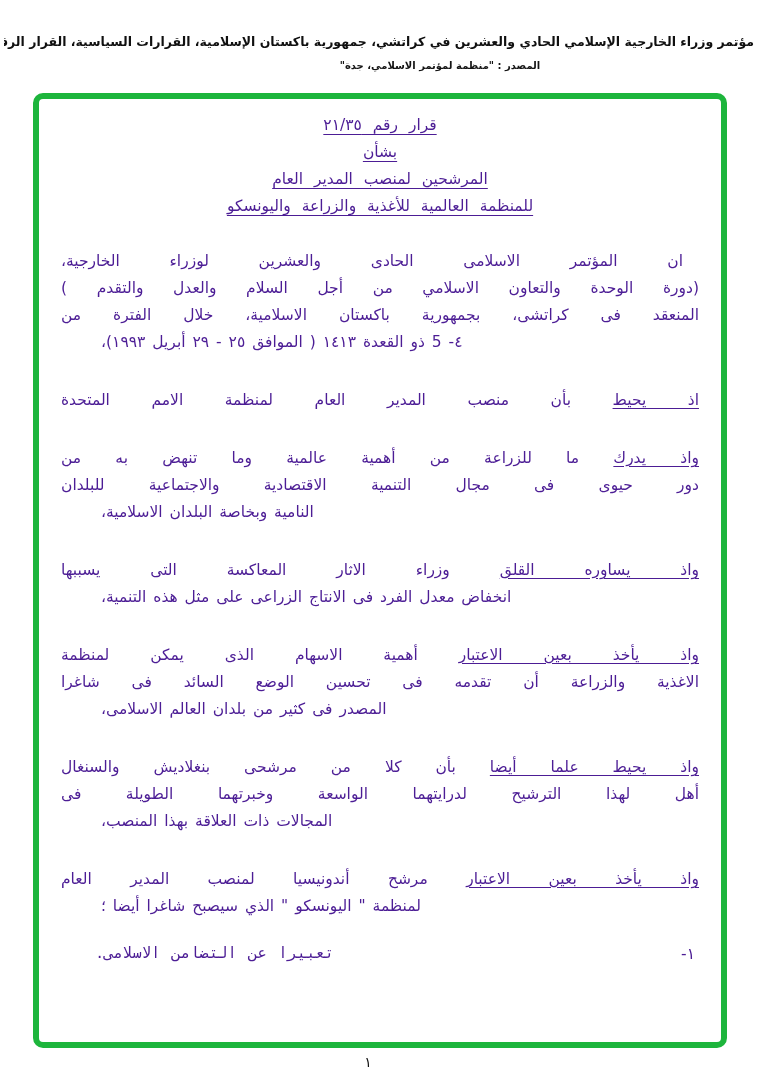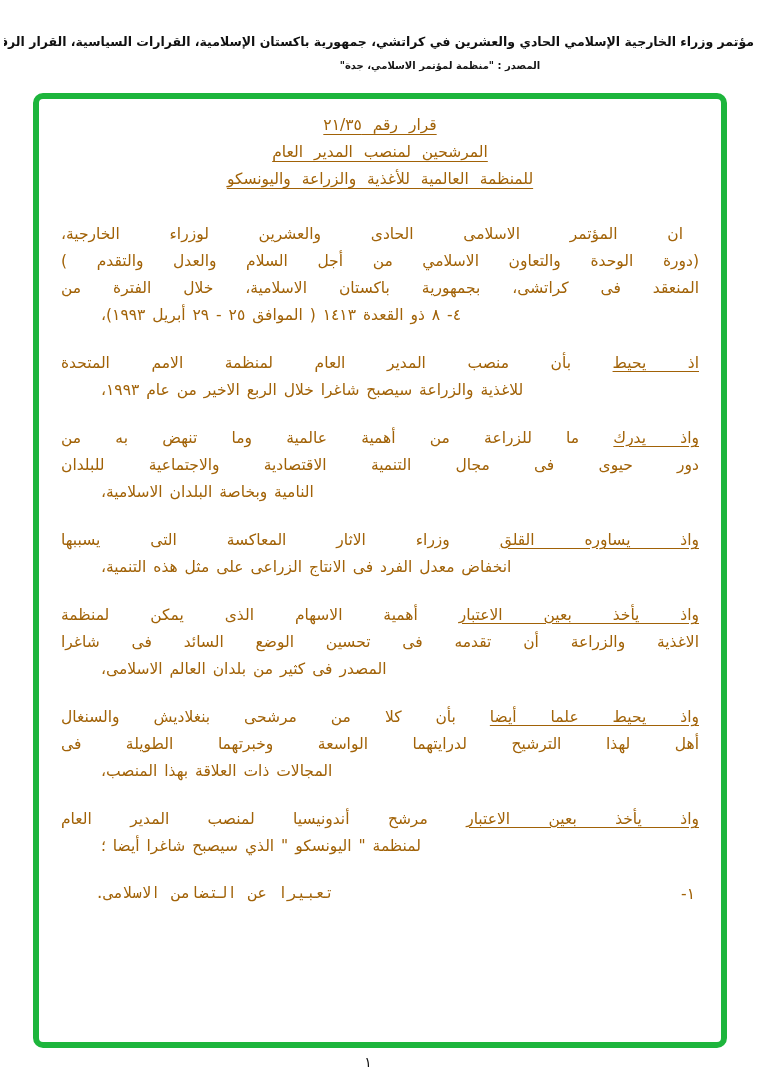--- a/index.html
+++ b/index.html
@@ -21,28 +21,28 @@
   
   .frame{
     position:absolute;left:33px;top:93px;width:694px;height:955px;
     box-sizing:border-box;border:6px solid #1db53c;border-radius:10px;
     background:#ffffff;
   }
   
   .doc{
     position:absolute;left:33px;top:93px;width:694px;height:955px;
     box-sizing:border-box;padding:19px 28px 0 28px;
-    direction:rtl;font-size:15.5px;line-height:27px;color:#a16207;
+    direction:rtl;font-size:15.5px;line-height:27px;color:#4c1d95;
   }
   .title-line{
     text-align:center;text-decoration:underline;text-underline-offset:4px;
     word-spacing:6px;min-height:27px;
   }
   .title-block{margin-bottom:28px;}
-  .para{margin-top:21px;}
+  .para{margin-top:31px;}
   .para.first-para{margin-top:0;}
   .line{min-height:27px;}
   .full{text-align:justify;text-align-last:justify;word-spacing:2px;}
   .first{padding-right:16px;}
   .last{text-align:left;text-align-last:left;padding-left:40px;word-spacing:2px;}
   .lead{text-decoration:underline;text-underline-offset:3px;}
   
   .item{margin-top:21px;display:flex;direction:rtl;}
   .item-num{flex:0 0 34px;margin-left:28px;padding-right:4px;white-space:nowrap;}
   .item-body{flex:1 1 auto;min-width:0;}
@@ -58,34 +58,34 @@
 
 <div class="hdr1">مؤتمر وزراء الخارجية الإسلامي الحادي والعشرين في كراتشي، جمهورية باكستان الإسلامية، القرارات السياسية، القرار الرقم ٢١/٣٥ - س</div>
 <div class="hdr2">المصدر :  "منظمة لمؤتمر الاسلامي، جدة"</div>
 
 <div class="frame"></div>
 
 <div class="doc">
 
   <div class="title-block">
     <div class="title-line">قرار رقم ٢١/٣٥</div>
+    <div class="title-line">بشأن</div>
     <div class="title-line">المرشحين لمنصب المدير العام</div>
     <div class="title-line">للمنظمة العالمية للأغذية والزراعة واليونسكو</div>
   </div>
 
   <div class="para first-para">
     <div class="line full first">ان المؤتمر الاسلامى الحادى والعشرين لوزراء الخارجية،</div>
     <div class="line full">(دورة الوحدة والتعاون الاسلامي من أجل السلام والعدل والتقدم )</div>
     <div class="line full">المنعقد فى كراتشى، بجمهورية باكستان الاسلامية، خلال الفترة من</div>
-    <div class="line last">٤- ٨ ذو القعدة ١٤١٣ ( الموافق ٢٥ - ٢٩ أبريل ١٩٩٣)،</div>
+    <div class="line last">٤- 5 ذو القعدة ١٤١٣ ( الموافق ٢٥ - ٢٩ أبريل ١٩٩٣)،</div>
   </div>
 
   <div class="para">
     <div class="line full"><span class="lead">اذ يحيط</span> <span>بأن منصب المدير العام لمنظمة الامم المتحدة</span></div>
-    <div class="line last">للاغذية والزراعة سيصبح شاغرا خلال الربع الاخير من عام ١٩٩٣،</div>
   </div>
 
   <div class="para">
     <div class="line full"><span class="lead">واذ يدرك</span> <span>ما للزراعة من أهمية عالمية وما تنهض به من</span></div>
     <div class="line full">دور حيوى فى مجال التنمية الاقتصادية والاجتماعية للبلدان</div>
     <div class="line last">النامية وبخاصة البلدان الاسلامية،</div>
   </div>
 
   <div class="para">
     <div class="line full"><span class="lead">واذ يساوره القلق</span> <span>وزراء الاثار المعاكسة التى يسببها</span></div>

